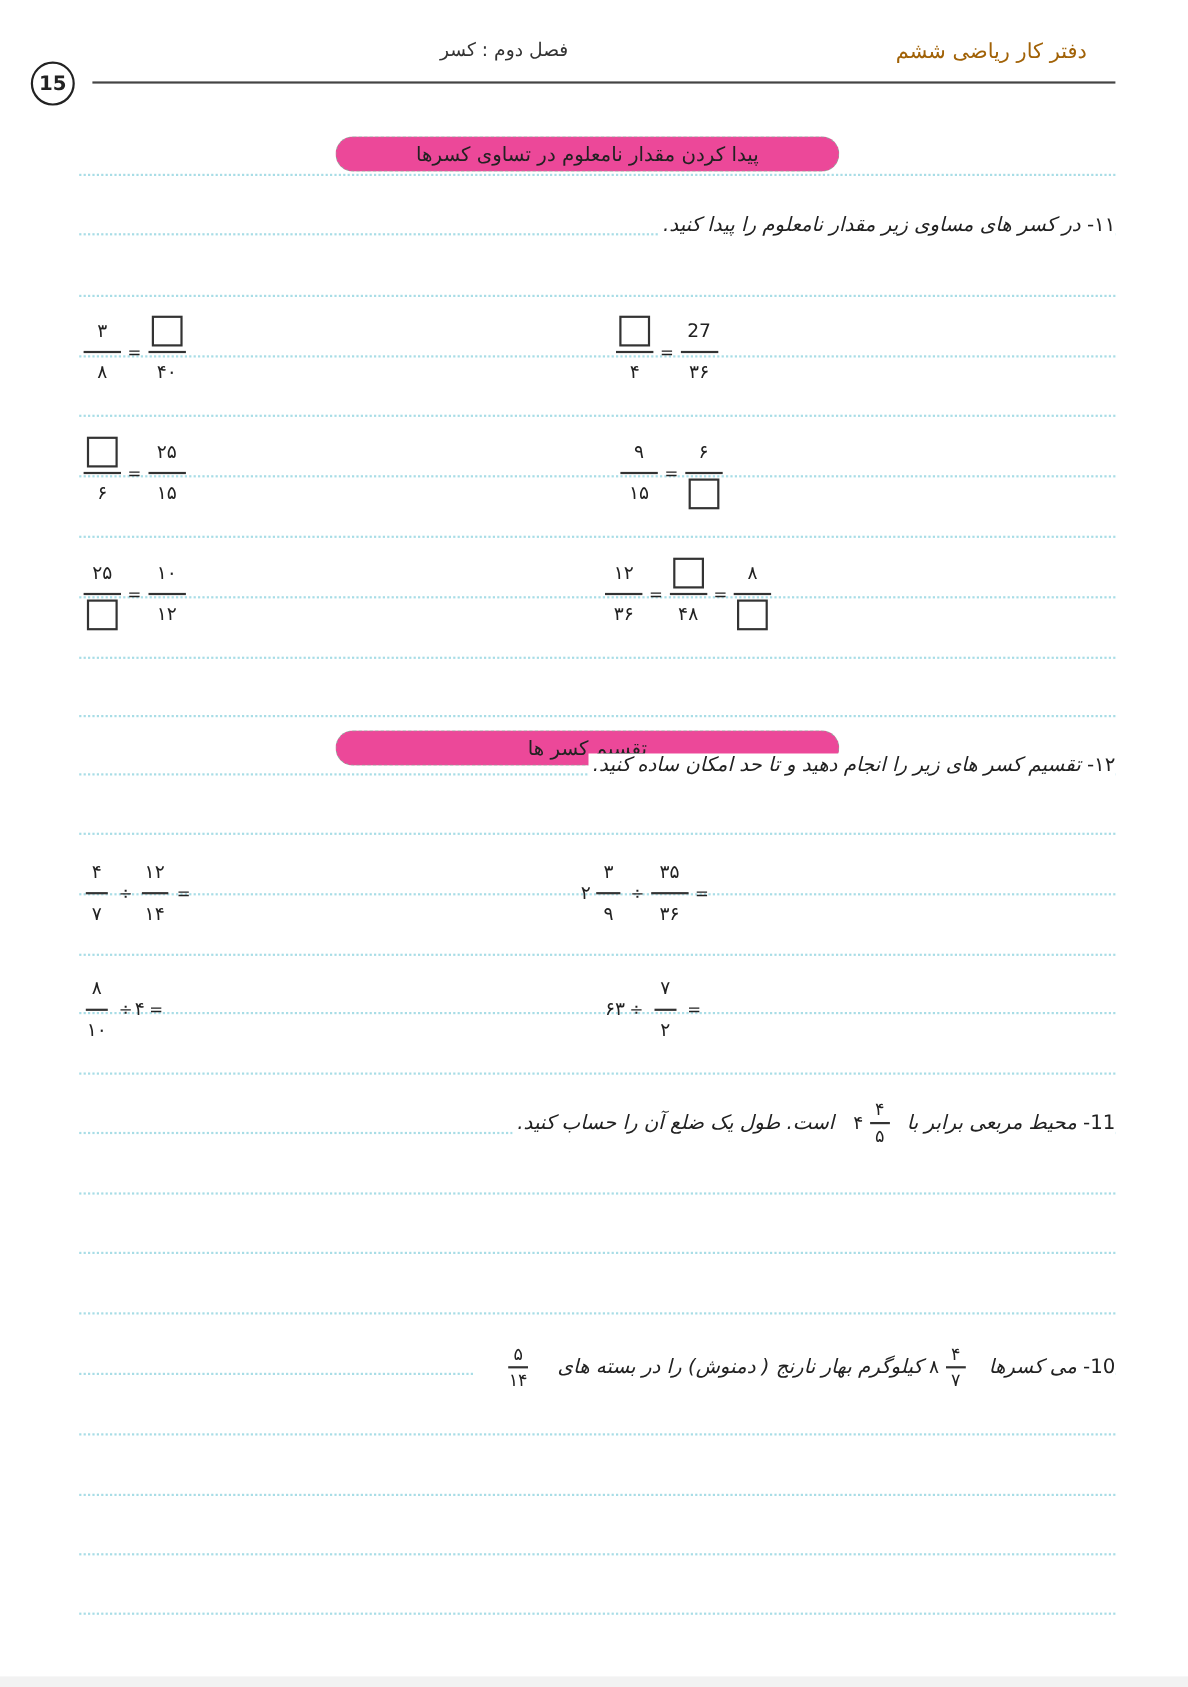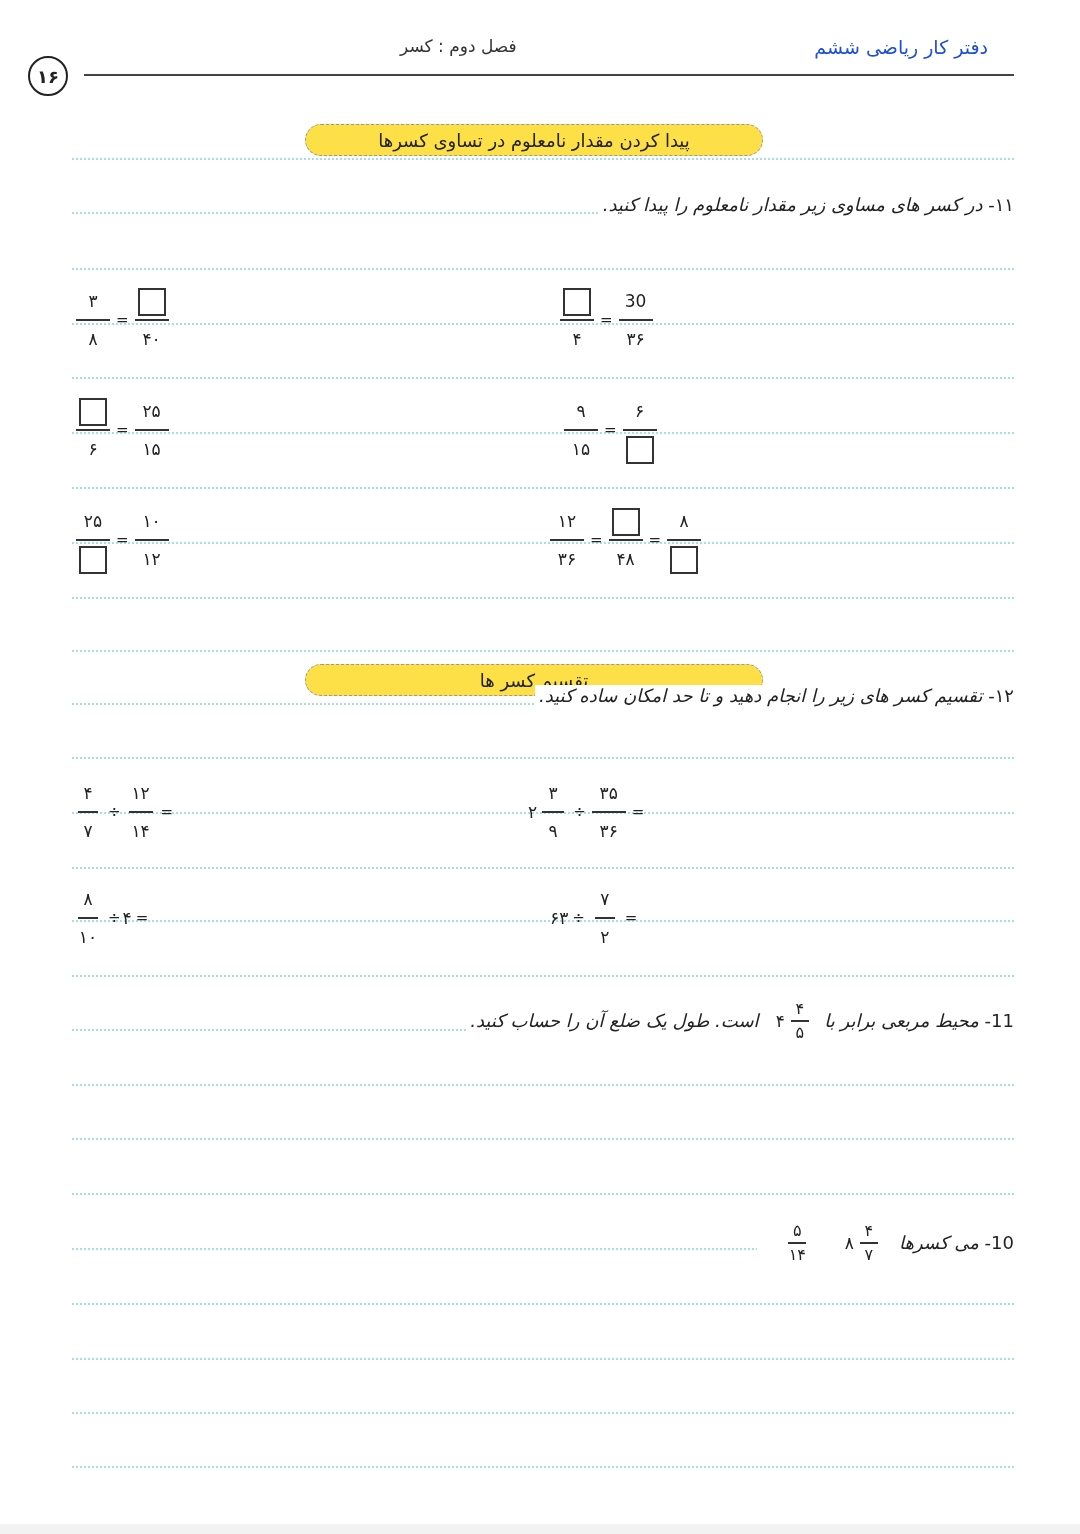--- a/index.html
+++ b/index.html
@@ -7,29 +7,29 @@
     width: 1080px; height: 1534px; background: #ffffff; position: relative; overflow: hidden;
     font-family: "DejaVu Sans", sans-serif; color: #222;
   }
   .bottom-band { position: absolute; left: 0; top: 1524px; width: 1080px; height: 10px; background: #f2f2f2; }
   .page-num {
     position: absolute; left: 28px; top: 56px; width: 40px; height: 40px; border: 2.5px solid #222;
     border-radius: 50%; display: flex; align-items: center; justify-content: center;
     font-size: 18px; font-weight: bold; box-sizing: border-box;
   }
   .header-line { position: absolute; left: 84px; top: 74px; width: 930px; height: 2px; background: #444; }
-  .header-right { position: absolute; right: 92px; top: 36px; font-size: 19px; color: #1d4ed8; direction: rtl; }
+  .header-right { position: absolute; right: 92px; top: 36px; font-size: 19px; color: #a16207; direction: rtl; }
   .header-center { position: absolute; left: 400px; top: 36px; font-size: 17px; color: #333; direction: rtl; }
   .rule {
     position: absolute; left: 72px; width: 942px; height: 0;
     border-top: 2px dotted #a8dde6;
   }
   .section-box {
     position: absolute; left: 305px; width: 458px; height: 32px; border: 1.5px dashed #999;
-    border-radius: 16px; background: #fde047; display: flex; align-items: center; justify-content: center;
+    border-radius: 16px; background: #ec4899; display: flex; align-items: center; justify-content: center;
     font-size: 18px; direction: rtl; box-sizing: border-box;
   }
   .q {
     position: absolute; right: 66px; direction: rtl; font-size: 18px; font-style: italic; color: #222;
     white-space: nowrap; background: #fff; padding-left: 4px;
   }
   .q .num { font-style: normal; }
   
   .eq { position: absolute; display: flex; align-items: center; direction: ltr; }
   .frac { display: inline-flex; flex-direction: column; align-items: center; margin: 0 4px; }
@@ -44,21 +44,21 @@
   .inline-frac { display: inline-flex; flex-direction: column; align-items: center; vertical-align: middle; margin: 0 4px; font-style: normal; }
   .inline-frac .n, .inline-frac .d { font-size: 16px; line-height: 22px; }
   .inline-frac .bar { width: 18px; height: 1.5px; background: #333; }
 </style>
 </head>
 <body>
 
 <div class="bottom-band"></div>
 
 <div class="page-num">
-    <span>۱۶</span>
+    <span>15</span>
   </div>
 <div class="header-line"></div>
 <div class="header-right">دفتر کار ریاضی ششم</div>
 <div class="header-center">فصل دوم : کسر</div>
 
 <div>
   <div class="rule" style="top:158px"></div>
   <div class="rule" style="top:212px"></div>
   <div class="rule" style="top:268px"></div>
   <div class="rule" style="top:323px"></div>
@@ -109,21 +109,21 @@
 </div>
 
 <div class="eq" style="left:556px; top:286px">
   <span class="frac">
       <span class="n"><span class="blank"></span></span>
       <span class="bar"></span>
       <span class="d">۴</span>
     </span>
   <span class="op">=</span>
   <span class="frac">
-      <span class="n">30</span>
+      <span class="n">27</span>
       <span class="bar"></span>
       <span class="d">۳۶</span>
     </span>
 </div>
 
 <div class="eq" style="left:72px; top:396px">
   <span class="frac">
       <span class="n"><span class="blank"></span></span>
       <span class="bar"></span>
       <span class="d">۶</span>
@@ -264,19 +264,19 @@
   <span class="num">10-</span>&nbsp;
   <span>می کسرها</span>&nbsp;&nbsp;&nbsp;
   <span style="direction:ltr; display:inline-flex; align-items:center;">
     <span class="whole" style="font-style:normal">۸</span>
     <span class="inline-frac">
         <span class="n">۴</span>
         <span class="bar"></span>
         <span class="d">۷</span>
       </span>
   </span>&nbsp;
-  &nbsp;&nbsp;&nbsp;&nbsp;
+  <span>کیلوگرم بهار نارنج ( دمنوش) را در بسته های</span>&nbsp;&nbsp;&nbsp;&nbsp;
   <span class="inline-frac">
       <span class="n">۵</span>
       <span class="bar"></span>
       <span class="d">۱۴</span>
     </span>&nbsp;&nbsp;&nbsp;&nbsp;
 </div>
 
 </body></html>

